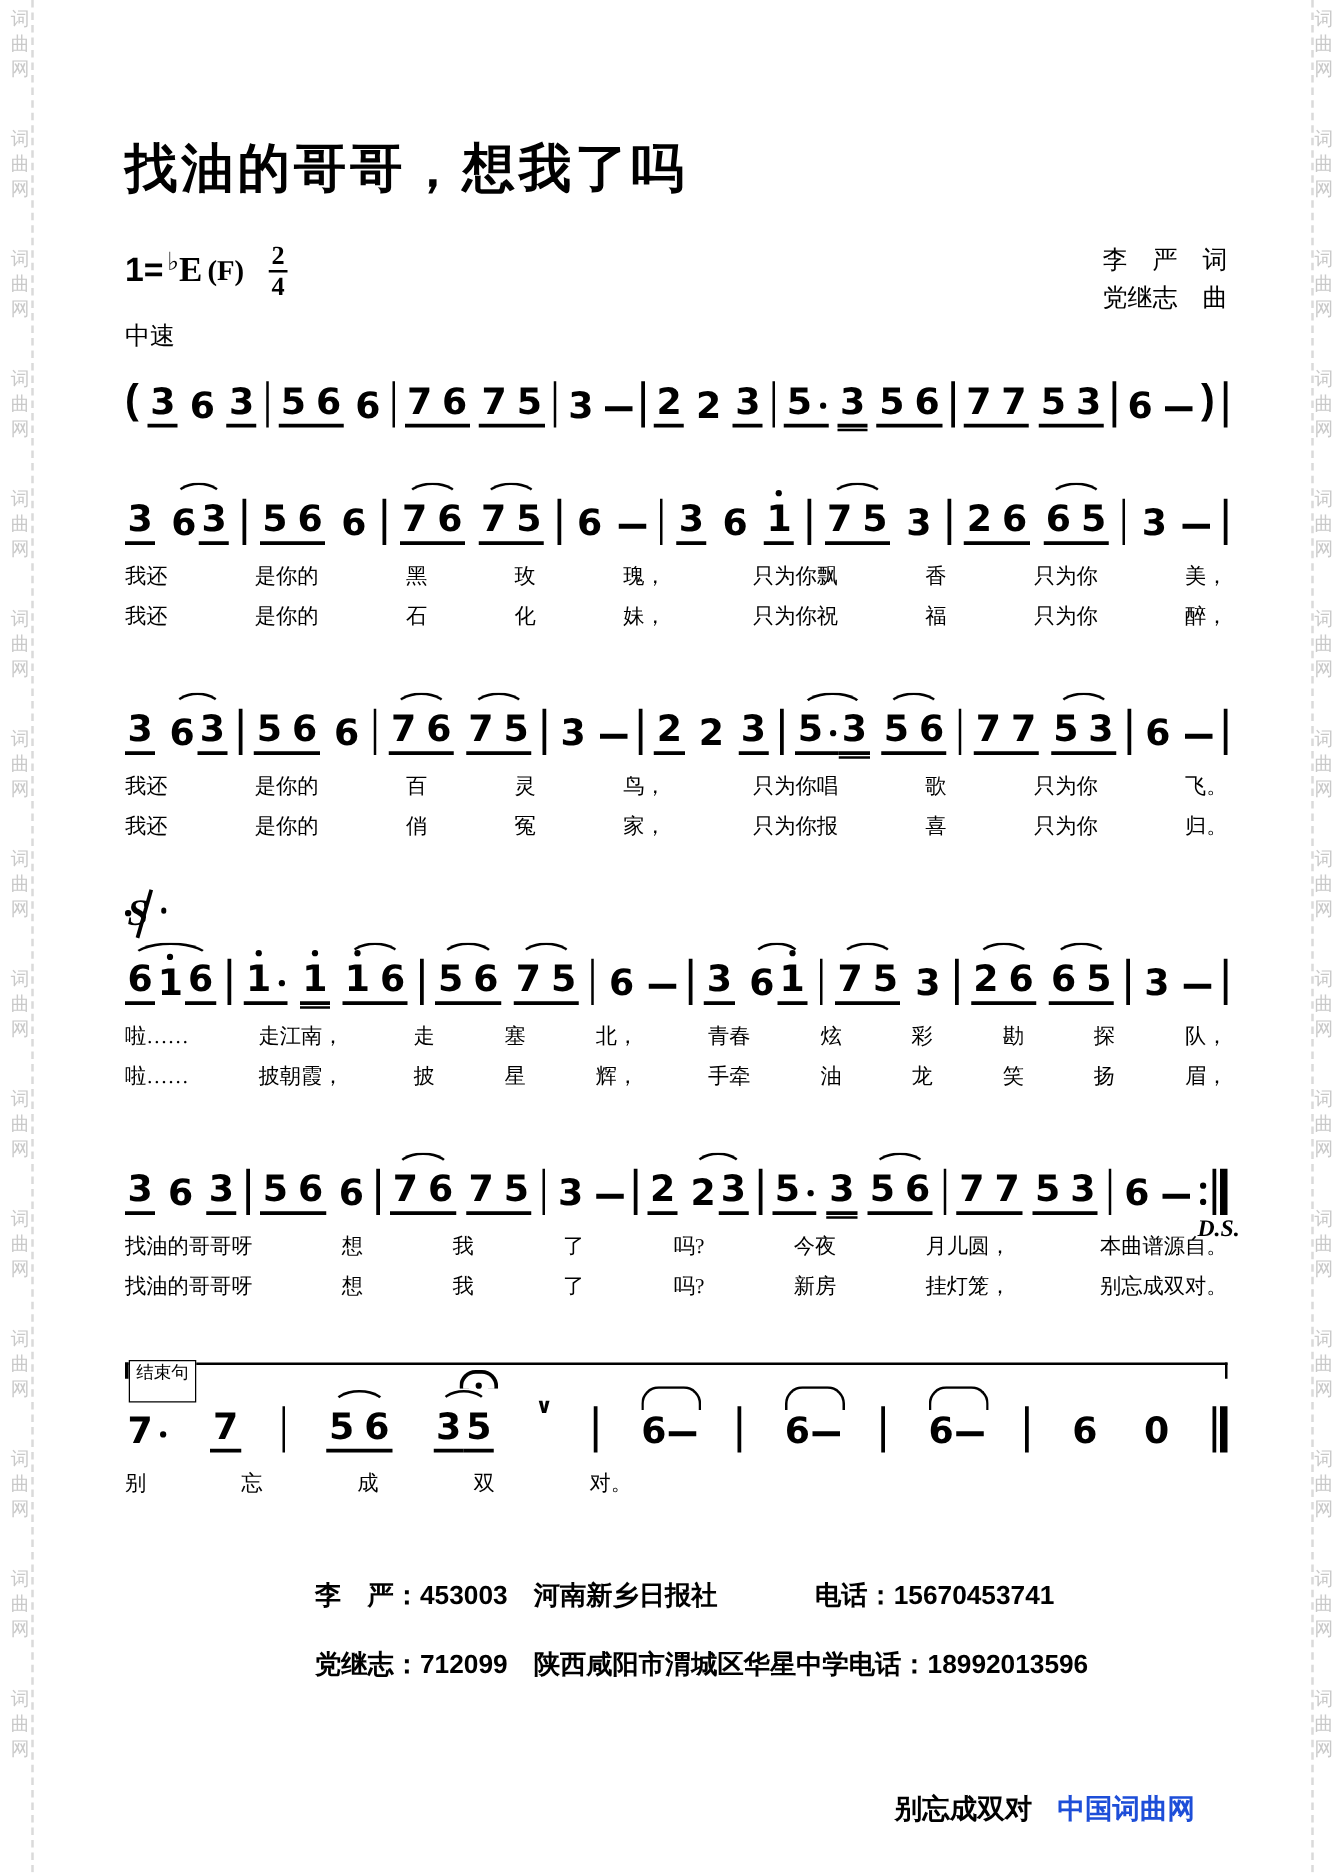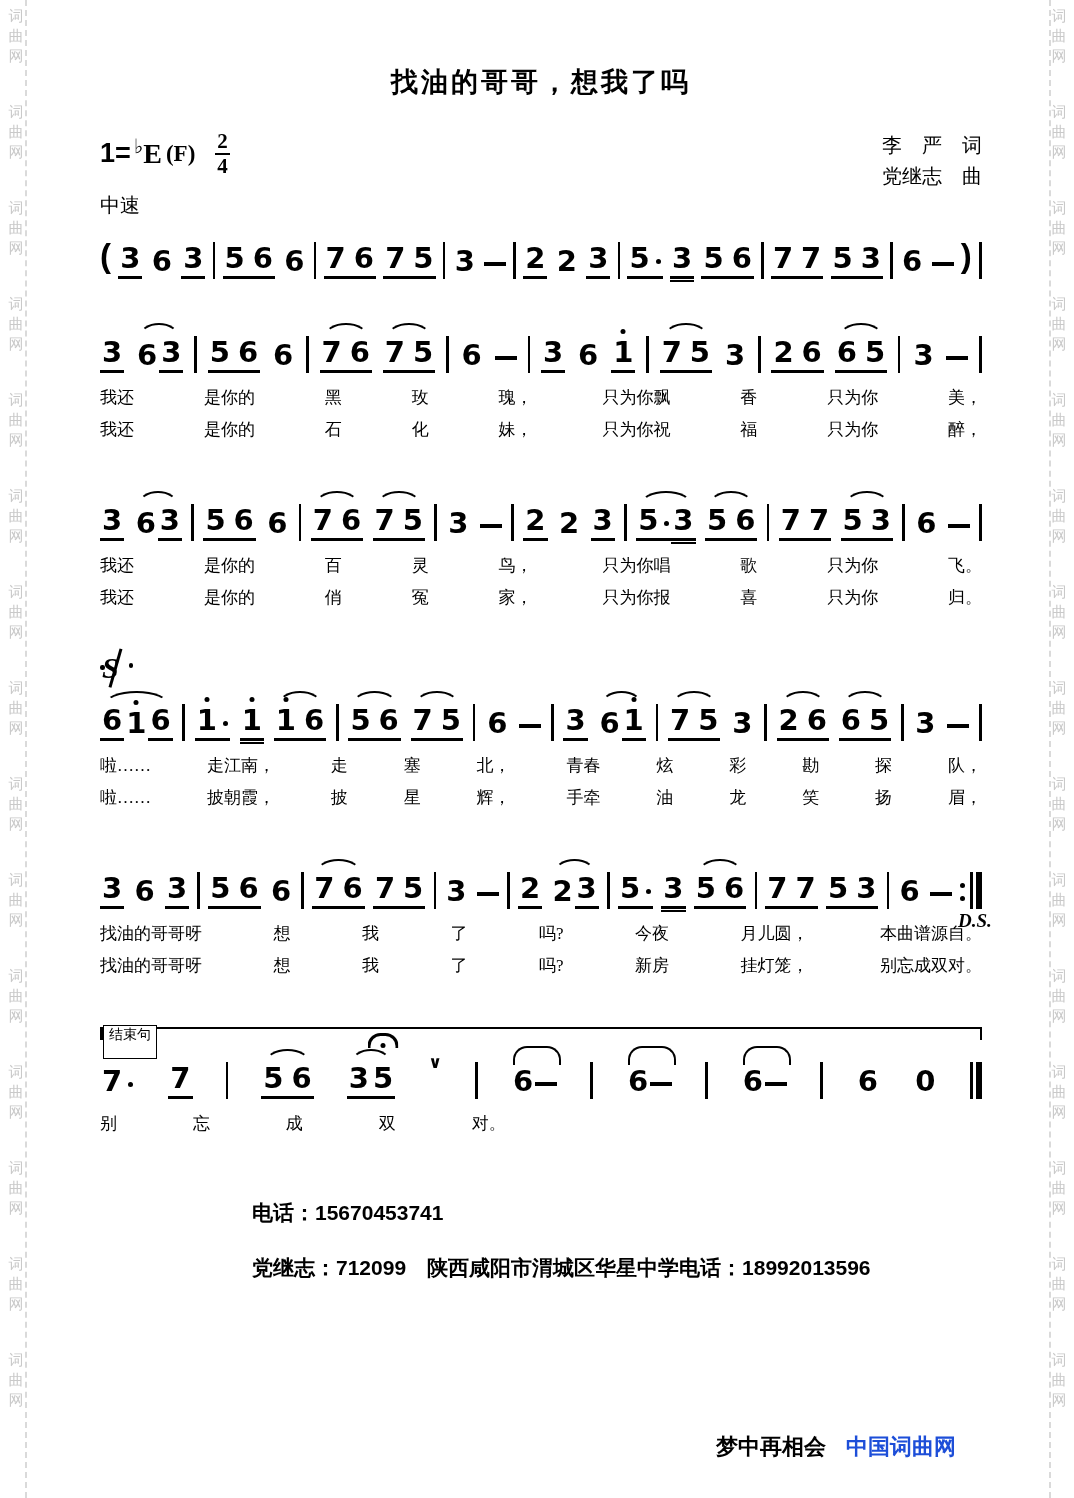--- a/index.html
+++ b/index.html
@@ -11,21 +11,21 @@
   .rail-left{left:3px;}
   .rail-right{right:2px;}
   .rail .rgroup{display:flex;flex-direction:column;align-items:center;margin-bottom:36px;}
   .rail .rchar{height:20px;line-height:20px;font-size:15px;color:#c9c9c9;}
   .vline{position:absolute;top:0;bottom:0;width:0;border-left:2px dashed #dadada;}
   .vline-left{left:25px;}
   .vline-right{right:23px;}
 
   
   .sheet{position:absolute;left:100px;right:92px;top:0;}
-  .title{margin-top:64px;text-align:center;font-size:27px;font-weight:bold;letter-spacing:3px;}
+  .title{margin-top:107px;font-size:42px;font-weight:bold;letter-spacing:3px;}
 
   .keyrow{display:flex;justify-content:space-between;align-items:flex-start;margin-top:30px;}
   .keysig{display:flex;align-items:center;font-weight:bold;}
   .key-prefix{font-size:27px;}
   .key-flat{font-size:20px;vertical-align:top;position:relative;top:-8px;margin-left:3px;
             font-family:"DejaVu Sans",sans-serif;}
   .key-note{font-family:"Liberation Serif",serif;font-size:28px;}
   .key-alt{font-family:"Liberation Serif",serif;font-size:23px;margin-left:4px;}
   .frac{display:inline-flex;flex-direction:column;align-items:center;margin-left:20px;
         font-family:"Liberation Serif",serif;font-size:21px;font-weight:bold;line-height:22px;}
@@ -963,27 +963,28 @@
           <span class="lw">别</span>
           <span class="lw">忘</span>
           <span class="lw">成</span>
           <span class="lw">双</span>
           <span class="lw">对。</span>
         </div>
       </div>
 
     <div class="contacts">
       <div class="contact-row">
+        <span class="contact-left">李　严：453003　河南新乡日报社</span>
         <span>电话：15670453741</span>
       </div>
       <div class="contact-row">
         <span class="contact-left">党继志：712099　陕西咸阳市渭城区华星中学</span>
         <span>电话：18992013596</span>
       </div>
     </div>
   </div>
 
   <div class="footer">
-    <span>梦中再相会</span>
+    <span>别忘成双对</span>
     <span class="site" style="color: #1d4ed8;">中国词曲网</span>
   </div>
 
 </div>
 
 </body></html>

